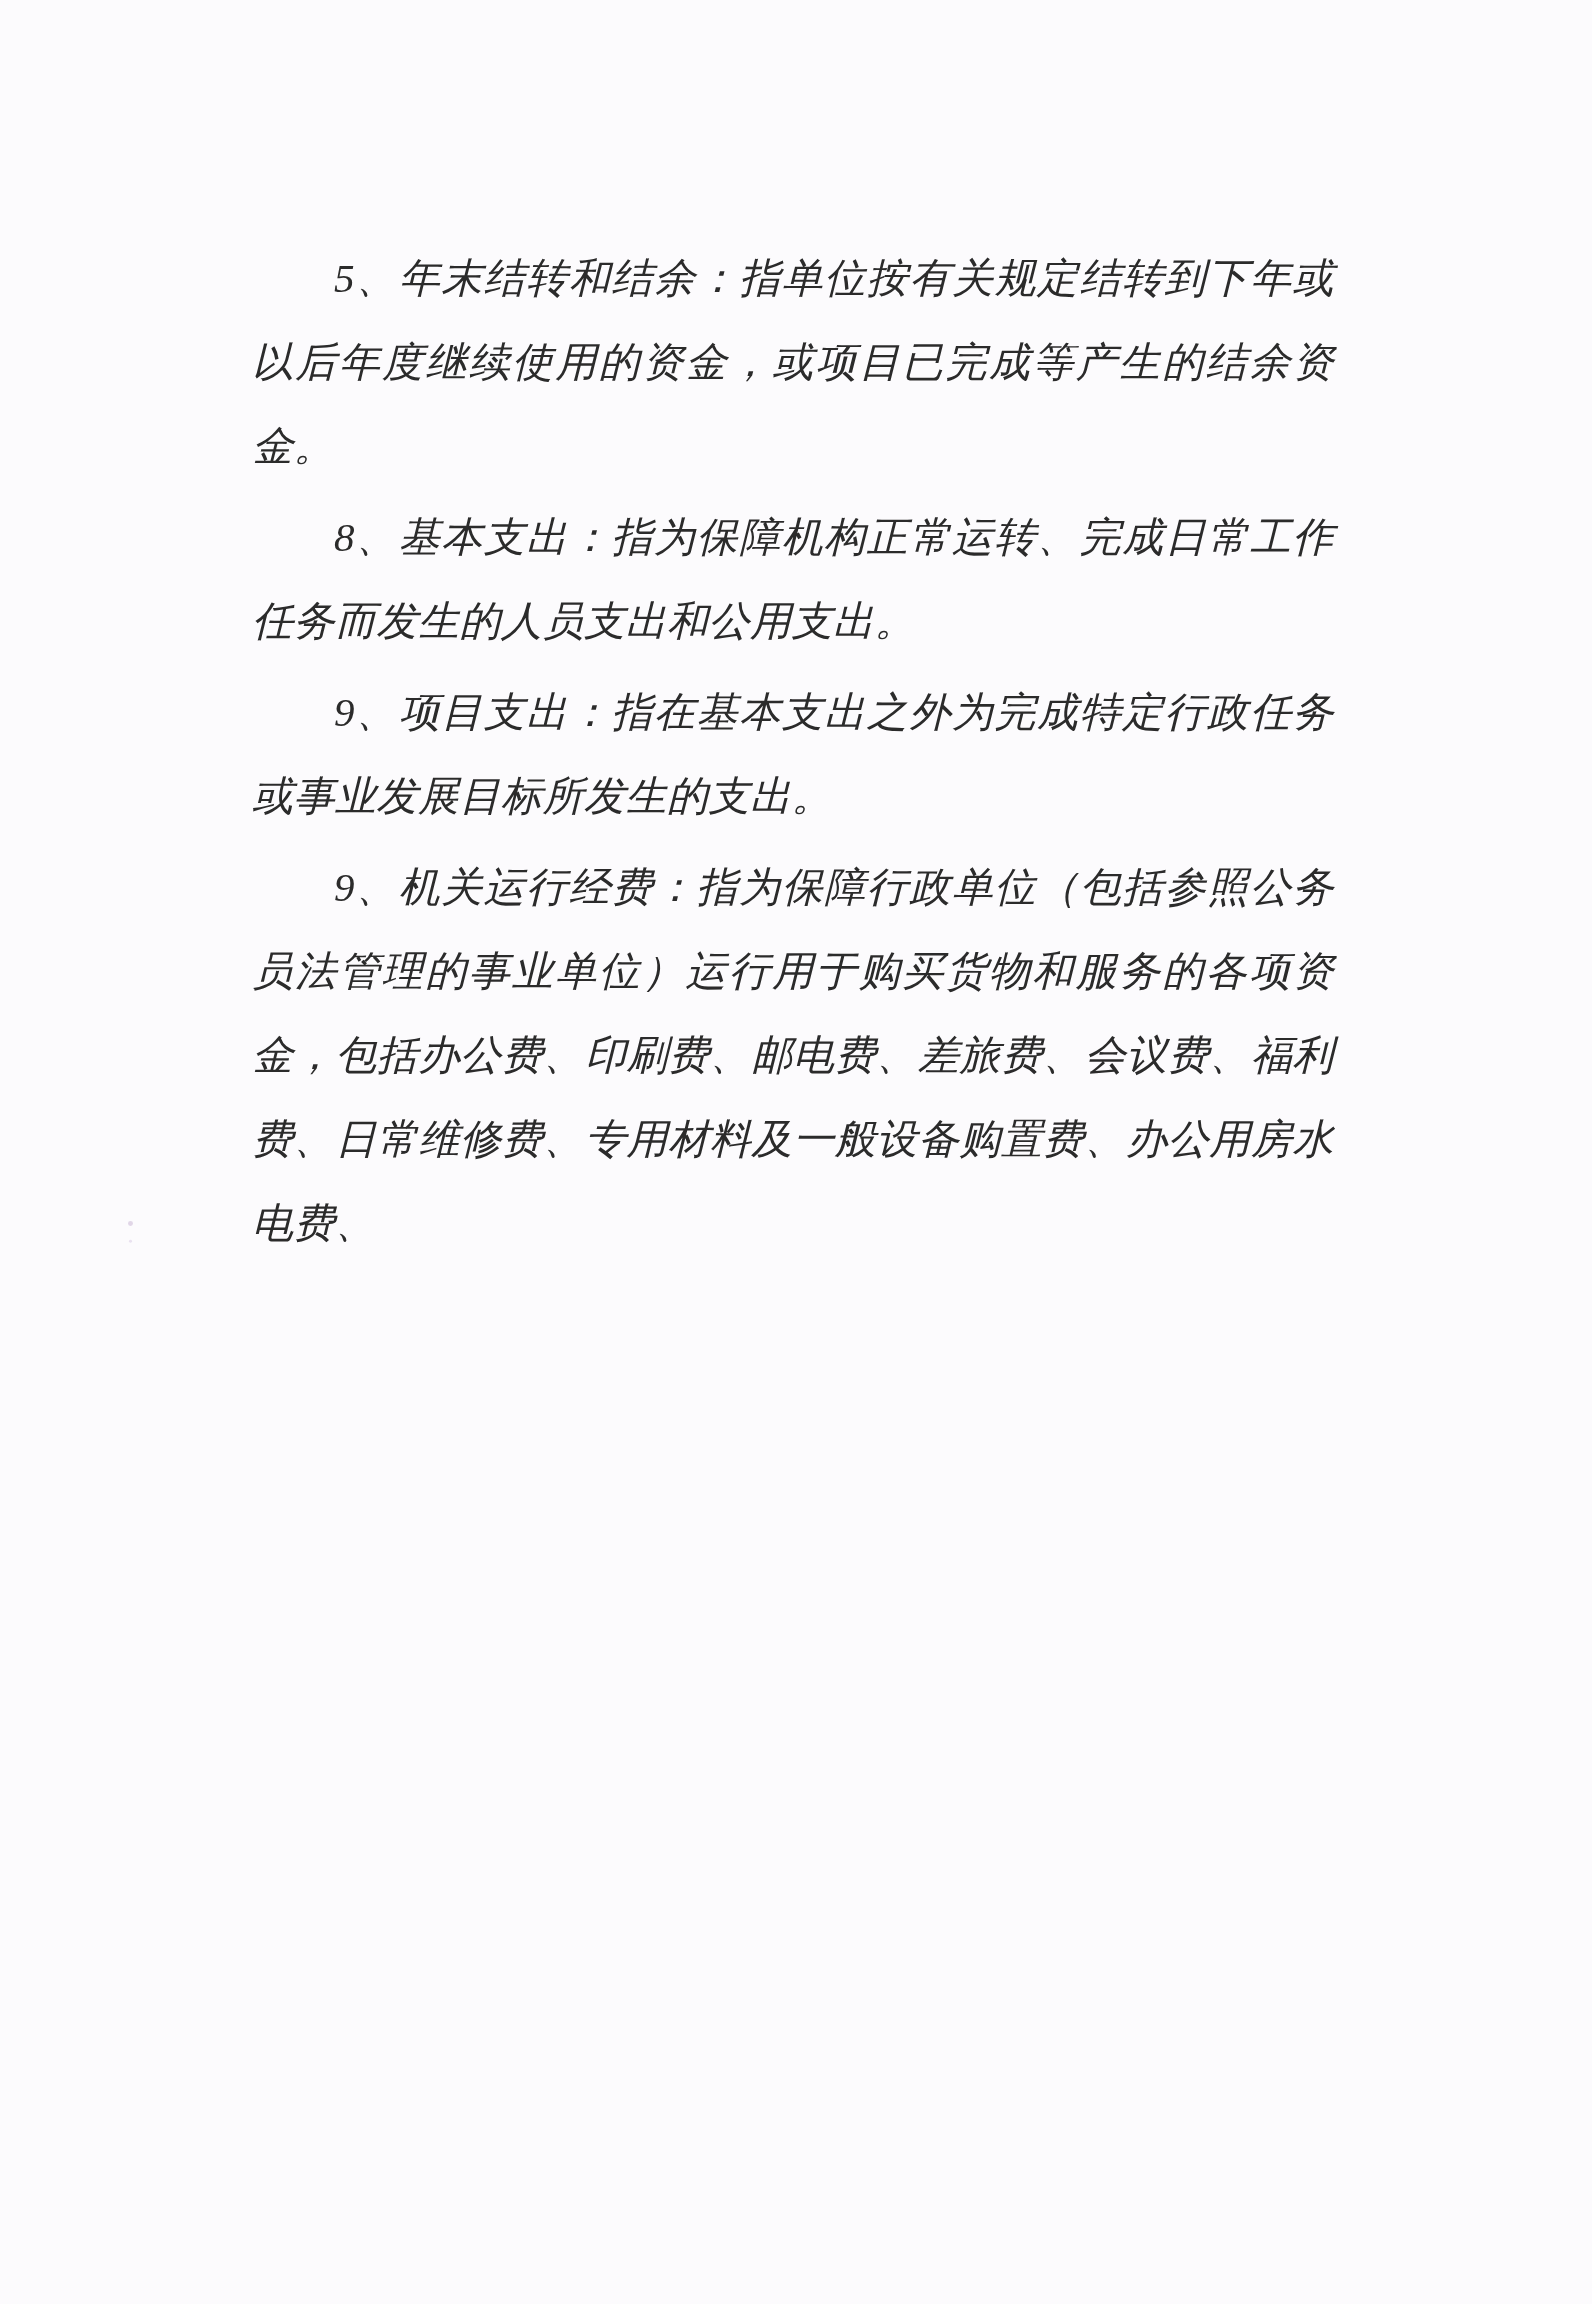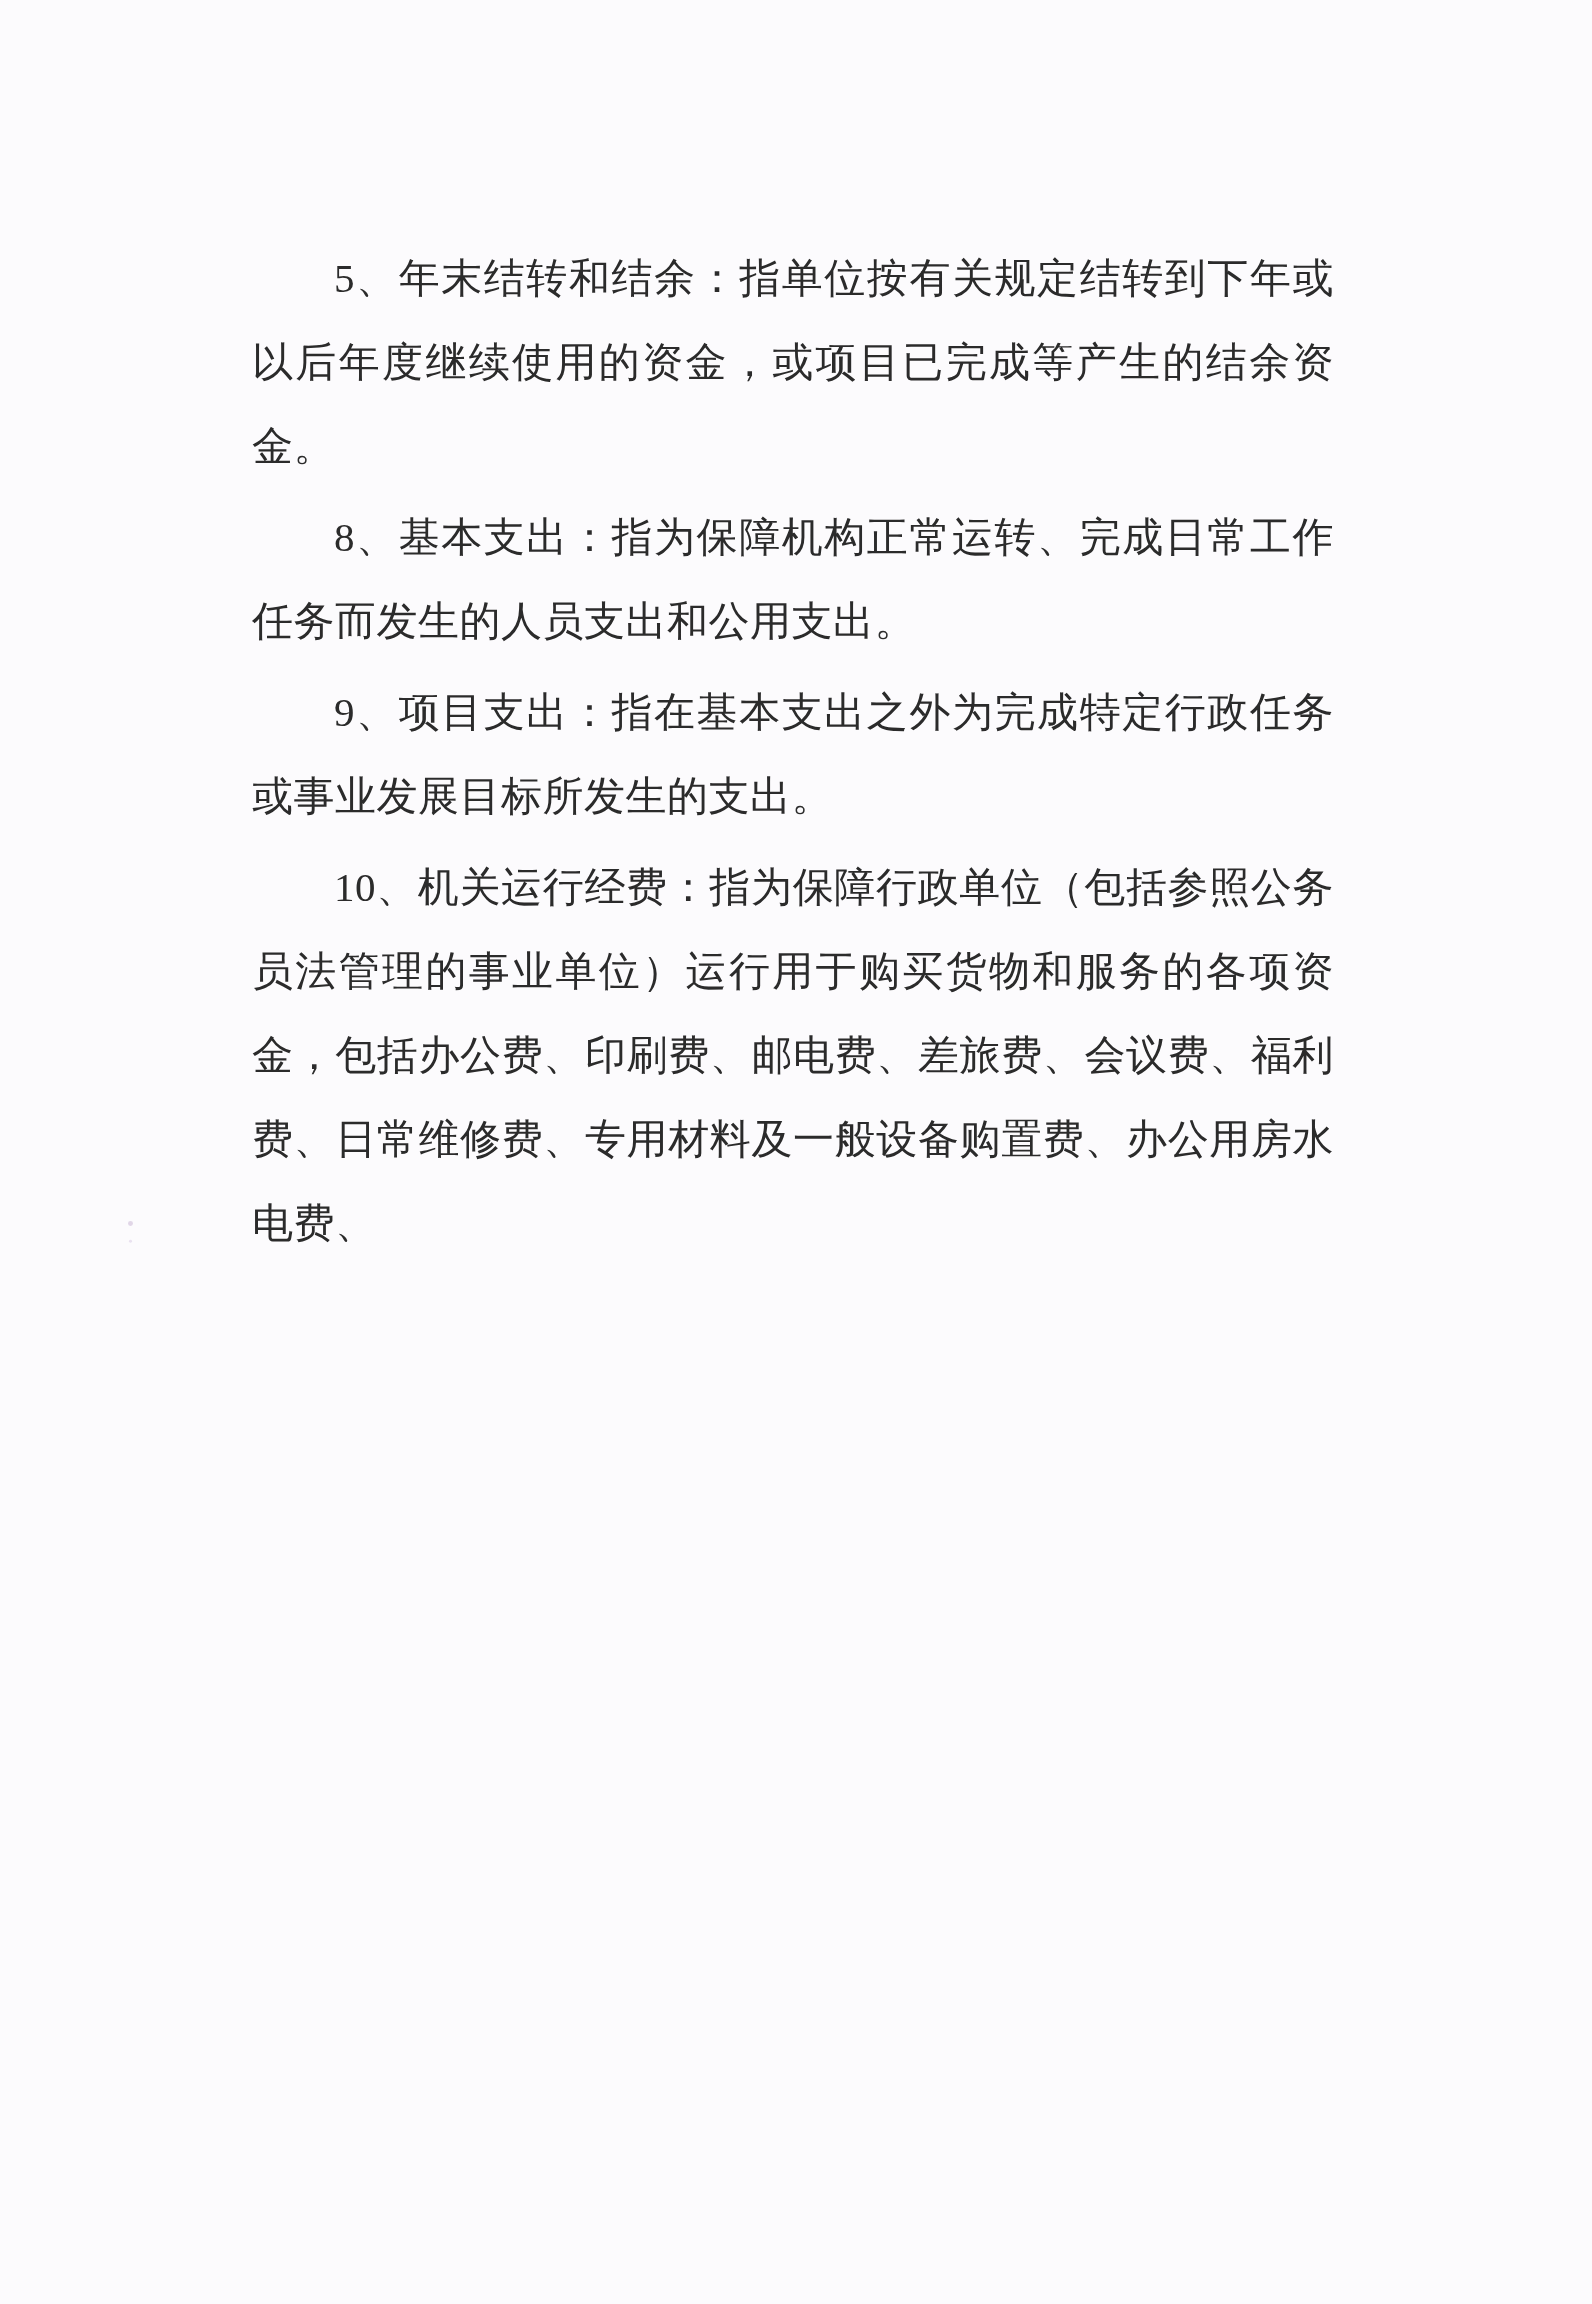--- a/index.html
+++ b/index.html
@@ -9,20 +9,21 @@
   }
   .page {
     position: relative;
     width: 1593px;
     height: 2304px;
     margin: 0 auto;
     background: #fcfbfd;
     overflow: hidden;
     font-family: "Liberation Serif", "DejaVu Serif", serif;
     color: #2b2b2b;
+    font-style: italic;
   }
   .text-block {
     position: absolute;
     left: 252px;
     top: 236px;
     width: 1082px;
   }
   .text-block p {
     margin: 0 0 6.9px 0;
     font-size: 41px;
@@ -46,16 +47,16 @@
 </style>
 </head>
 <body>
 
 <div class="page">
   <div class="scan-speck"></div>
   <div class="text-block">
     <p>5、年末结转和结余：指单位按有关规定结转到下年或以后年度继续使用的资金，或项目已完成等产生的结余资金。</p>
     <p>8、基本支出：指为保障机构正常运转、完成日常工作任务而发生的人员支出和公用支出。</p>
     <p>9、项目支出：指在基本支出之外为完成特定行政任务或事业发展目标所发生的支出。</p>
-    <p>10、机关运行经费：指为保障行政单位（包括参照公务员法管理的事业单位）运行用于购买货物和服务的各项资金，包括办公费、印刷费、邮电费、差旅费、会议费、福利费、日常维修费、专用材料及一般设备购置费、办公用房水电费、</p>
+    <p>9、机关运行经费：指为保障行政单位（包括参照公务员法管理的事业单位）运行用于购买货物和服务的各项资金，包括办公费、印刷费、邮电费、差旅费、会议费、福利费、日常维修费、专用材料及一般设备购置费、办公用房水电费、</p>
   </div>
 </div>
 
 
 </body></html>

